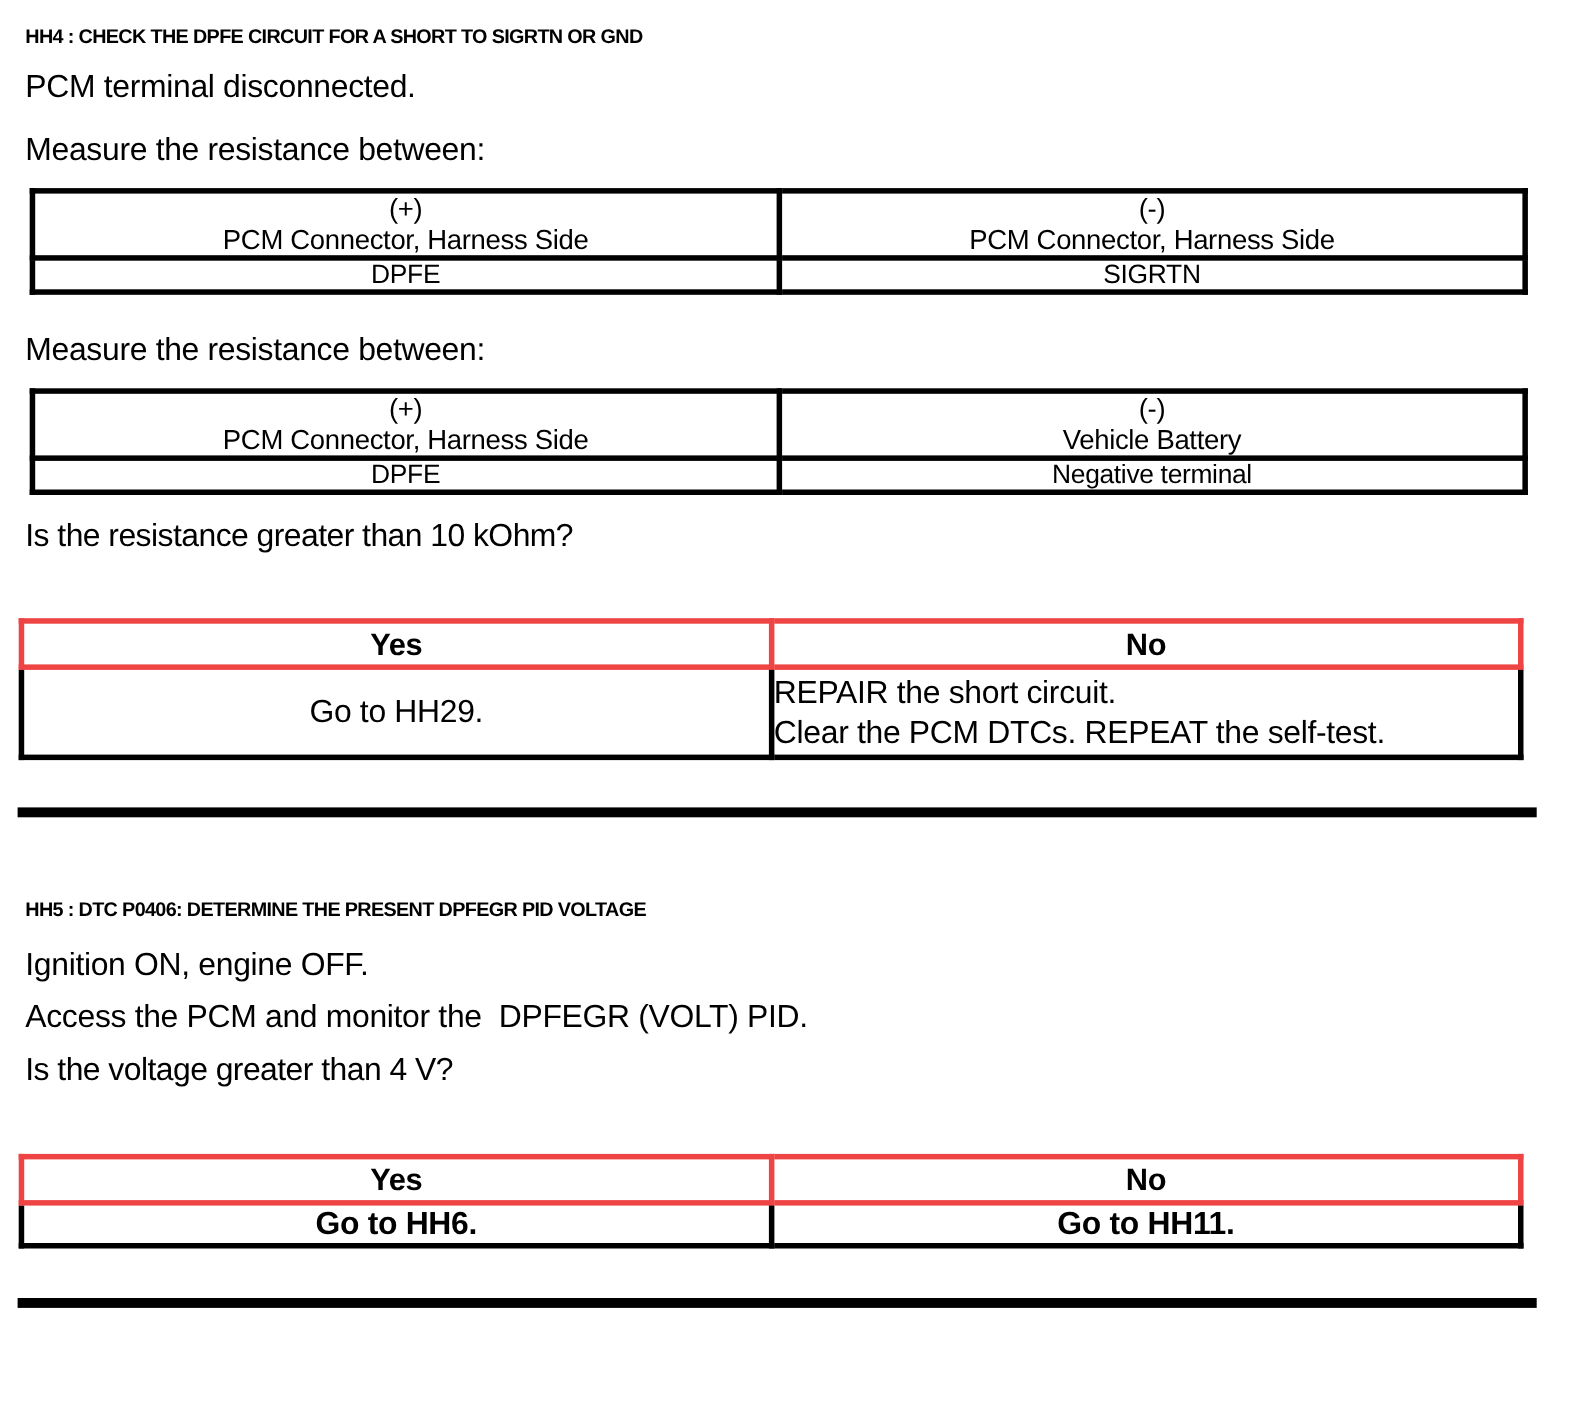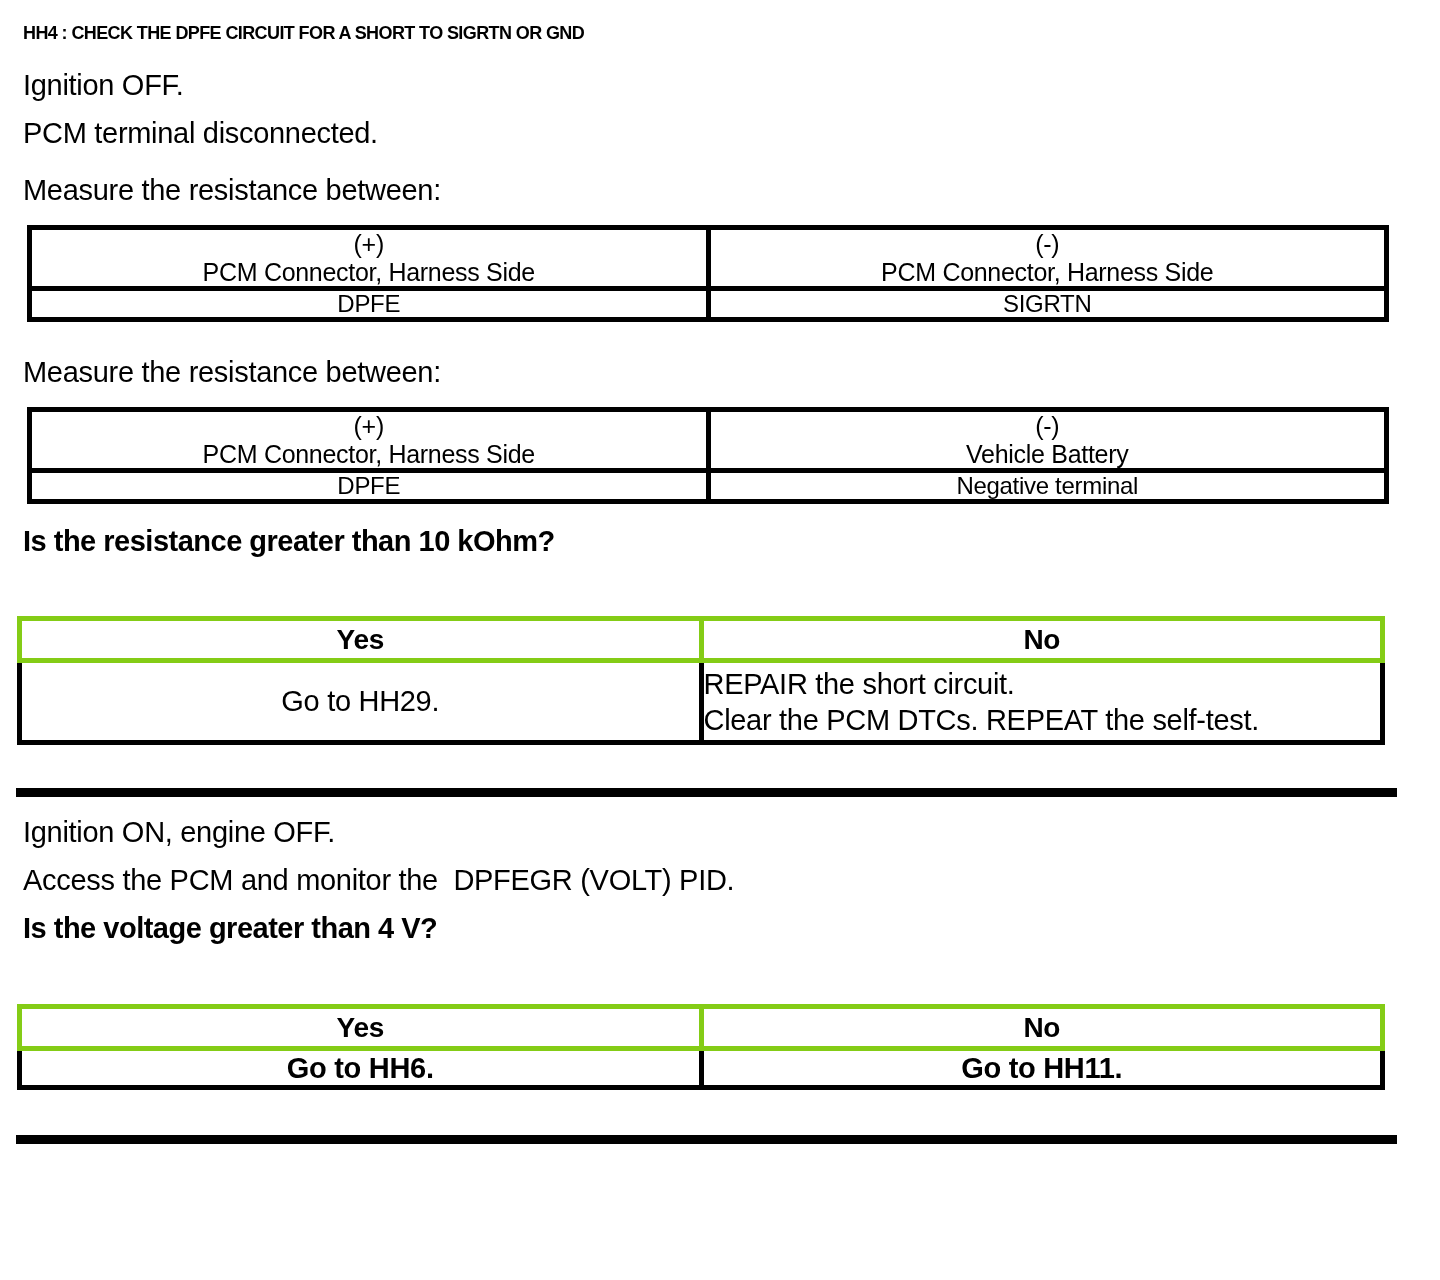--- a/index.html
+++ b/index.html
@@ -29,21 +29,21 @@
     line-height: 34px;
     margin: 14px 0 0 23px;
     white-space: pre-wrap;
   }
   .mt20 { margin-top: 20px; }
   .mt23 { margin-top: 23px; }
   .mt33 { margin-top: 33px; }
   .mt13 { }
   .mt18 { margin-top: 18px; }
   .question {
-    font-weight: bold;
+    font-weight: normal;
     letter-spacing: -0.5px;
   }
   table { border-spacing: 0; }
   .spec-table {
     border-collapse: collapse;
     table-layout: fixed;
     margin: 18px 0 0 27px;
     width: 1362px;
   }
   .spec-table th, .spec-table td {
@@ -63,21 +63,21 @@
   }
   .decision-table {
     border-collapse: collapse;
     table-layout: fixed;
     margin-left: 17px;
     width: 1368px;
   }
   .decision-table.first { margin-top: 58px; }
   .decision-table.second { margin-top: 59px; }
   .decision-table th {
-    border: 5px solid #84cc16;
+    border: 5px solid #ef4444;
     font-size: 28px;
     font-weight: bold;
     text-align: center;
     height: 37px;
     padding: 0;
   }
   .decision-table td {
     border: 5px solid #000000;
     font-size: 29px;
     padding: 0;
@@ -100,21 +100,20 @@
   .thick-rule.mid { margin-top: 43px; }
   .thick-rule.bottom { margin-top: 45px; }
   .section-hh5-title { margin-top: 69px; }
 </style>
 </head>
 <body>
 
 <div>
   <div class="section-title">HH4 : CHECK THE DPFE CIRCUIT FOR A SHORT TO SIGRTN OR GND</div>
 
-  <div class="body-line mt20">Ignition OFF.</div>
   <div class="body-line">PCM terminal disconnected.</div>
   <div class="body-line mt23">Measure the resistance between:</div>
 
   <table class="spec-table">
     <colgroup>
         <col style="width:50%">
         <col style="width:50%">
       </colgroup>
     <tbody>
         <tr>
@@ -178,20 +177,21 @@
         <div>Clear the PCM DTCs. REPEAT the self-test.</div>
       </td>
     </tr>
   </tbody>
     </table>
 </div>
 
 <div class="thick-rule mid"></div>
 
 <div>
+  <div class="section-title section-hh5-title">HH5 : DTC P0406: DETERMINE THE PRESENT DPFEGR PID VOLTAGE</div>
 
   <div class="body-line mt18">Ignition ON, engine OFF.</div>
   <div class="body-line">Access the PCM and monitor the  DPFEGR (VOLT) PID.</div>
   <div class="body-line question mt13">Is the voltage greater than 4 V?</div>
 
   <table class="decision-table second">
     <colgroup>
         <col style="width:50%">
         <col style="width:50%">
       </colgroup>

